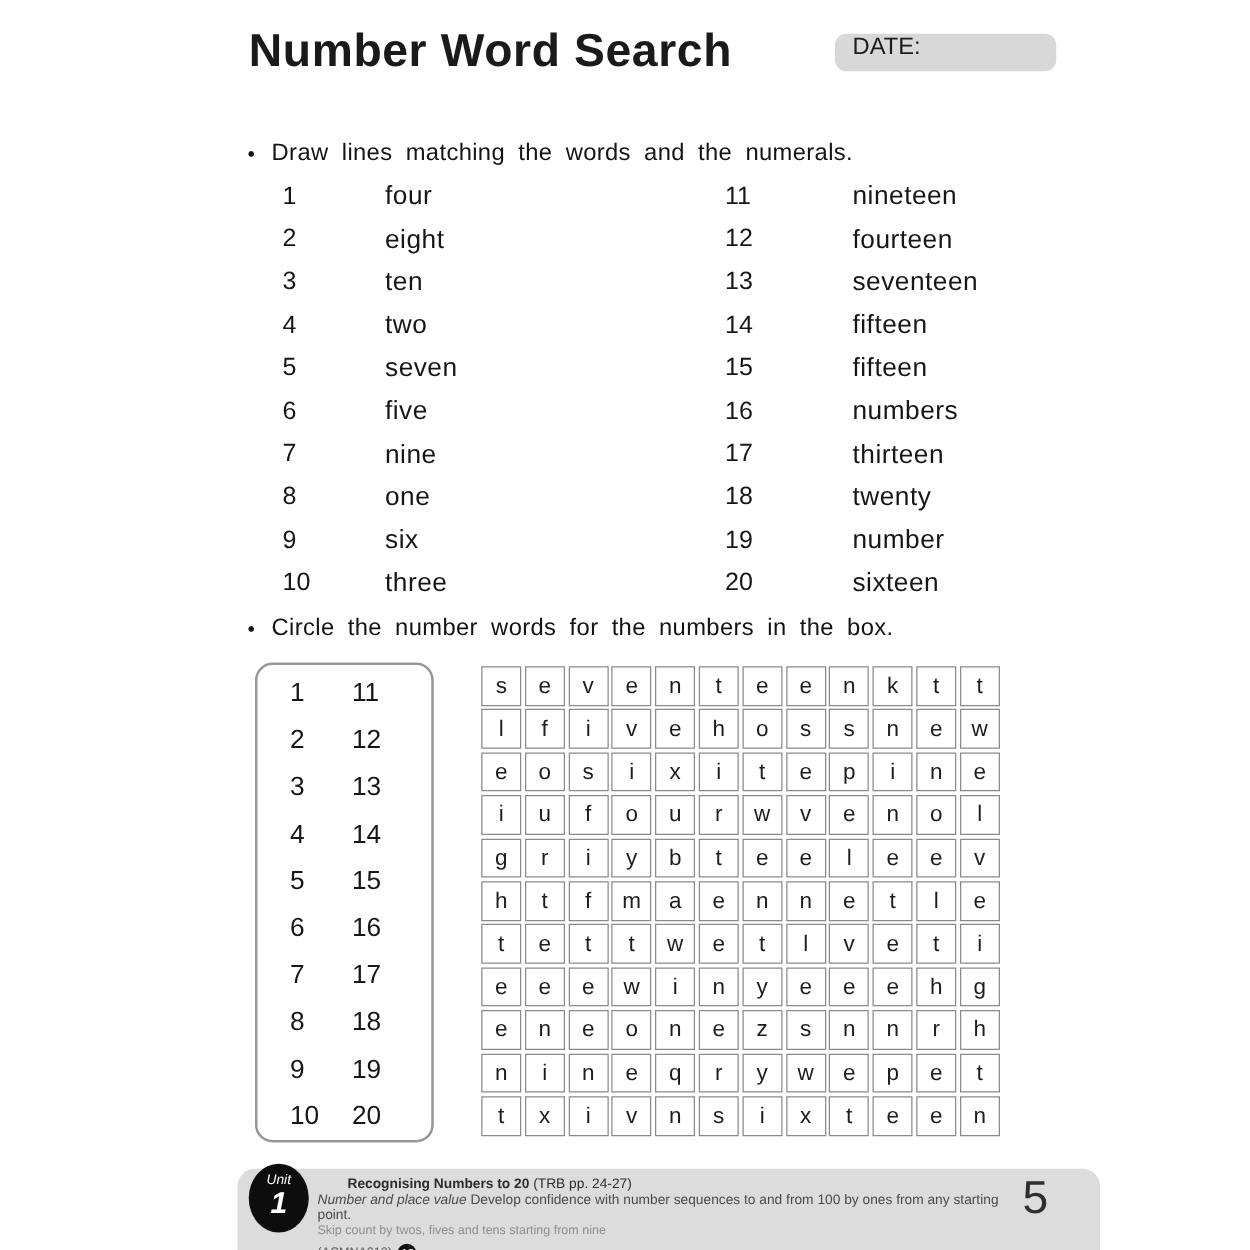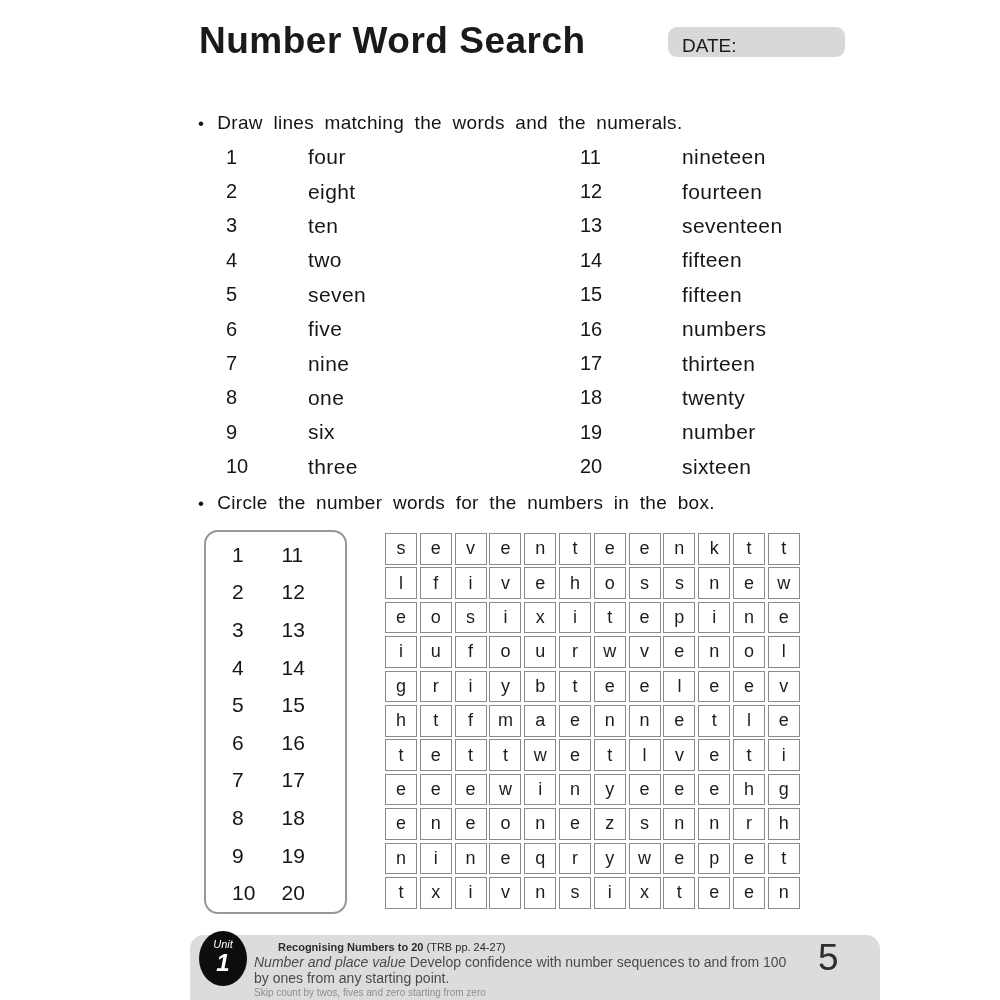--- a/index.html
+++ b/index.html
@@ -3,21 +3,21 @@
 <meta charset="utf-8">
 <style>
   html,body{margin:0;padding:0;background:#fff;}
   .page{position:relative;width:1000px;height:1000px;background:#ffffff;overflow:hidden;
         font-family:"Liberation Sans", sans-serif;color:#161616;}
 
   
   .title{position:absolute;left:199px;top:20px;margin:0;font-size:37px;font-weight:700;
          letter-spacing:0.5px;color:#1a1a1a;}
   .date-pill{position:absolute;left:668px;top:27px;width:177px;height:30px;background:#d8d8d8;
-             border-radius:9px;display:flex;align-items:flex-end;padding-left:14px;box-sizing:border-box;
+             border-radius:9px;display:flex;align-items:flex-start;padding-left:14px;box-sizing:border-box;
              font-size:19px;color:#1b1b1b;}
 
   
   .instr{position:absolute;left:198px;display:flex;gap:13px;font-size:19px;color:#141414;
          word-spacing:5px;letter-spacing:0.3px;white-space:nowrap;}
   .instr .bullet{font-size:17px;line-height:24px;}
   .instr-1{top:112px;}
   .instr-2{top:492px;}
 
   
@@ -44,21 +44,21 @@
   
   .footer{position:absolute;left:190px;top:935px;width:690px;height:65px;background:#dcdcdc;
           border-radius:14px 14px 0 0;}
   .unit-badge{position:absolute;left:9px;top:-4px;width:48px;height:55px;background:#0d0d0d;
               border-radius:50%;color:#fff;text-align:center;font-style:italic;}
   .unit-word{font-size:11px;margin-top:7px;}
   .unit-num{font-size:24px;font-weight:bold;margin-top:-1px;}
   .footer-text{position:absolute;left:64px;top:6px;width:545px;color:#3a3a3a;}
   .f-line1{font-size:11px;color:#2c2c2c;}
   .f-line1 b{font-weight:bold;padding-left:24px;}
-  .f-line2{font-size:14px;margin-top:1px;color:#4a4a4a;}
+  .f-line2{font-size:11px;margin-top:1px;color:#4a4a4a;}
   .f-line3{font-size:10px;color:#8e8e8e;margin-top:1px;}
   .f-line4{font-size:10px;color:#5a5a5a;margin-top:5px;display:flex;align-items:center;gap:5px;}
   .ac-badge{width:15px;height:15px;border-radius:50%;background:#111;color:#fff;font-size:7px;
             font-weight:bold;display:inline-flex;align-items:center;justify-content:center;}
   .page-num{position:absolute;left:628px;top:2px;font-size:37px;color:#2e2e2e;}
 </style>
 </head>
 <body>
 
 <div class="page">
@@ -331,21 +331,21 @@
     </div>
     <div class="footer-text">
       <div class="f-line1">
         <b>Recognising Numbers to 20</b>
         <span>(TRB pp. 24-27)</span>
       </div>
       <div class="f-line2">
         <i>Number and place value</i>
         <span>Develop confidence with number sequences to and from 100 by ones from any starting point.</span>
       </div>
-      <div class="f-line3">Skip count by twos, fives and zero starting from zero</div>
+      <div class="f-line3">Skip count by twos, fives and tens starting from nine</div>
       <div class="f-line4">
         <span>(ACMNA012)</span>
         <span class="ac-badge">AC</span>
       </div>
     </div>
     <div class="page-num">5</div>
   </div>
 
 </div>
 

